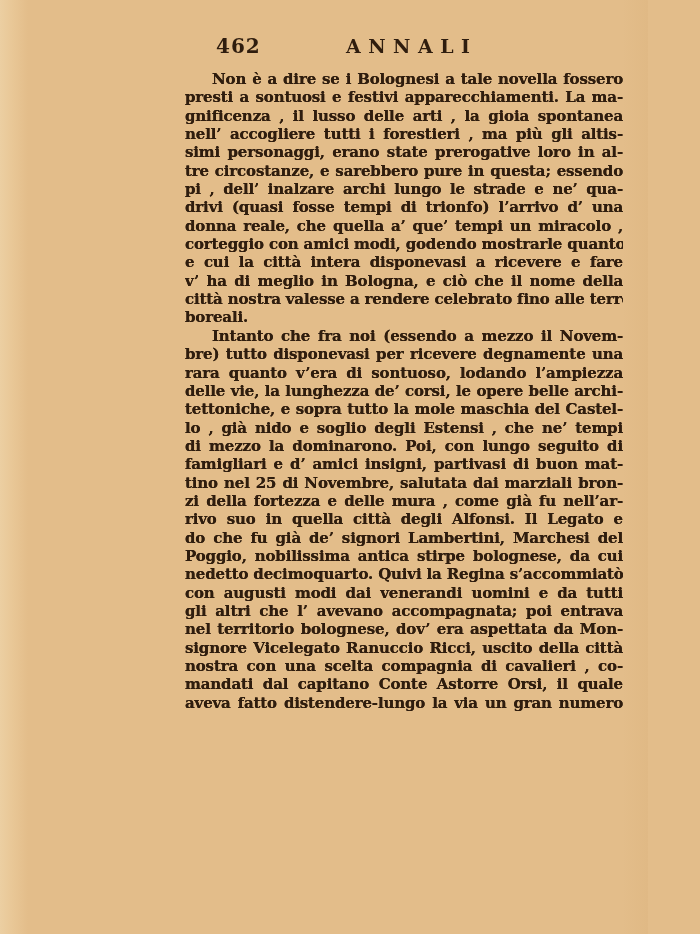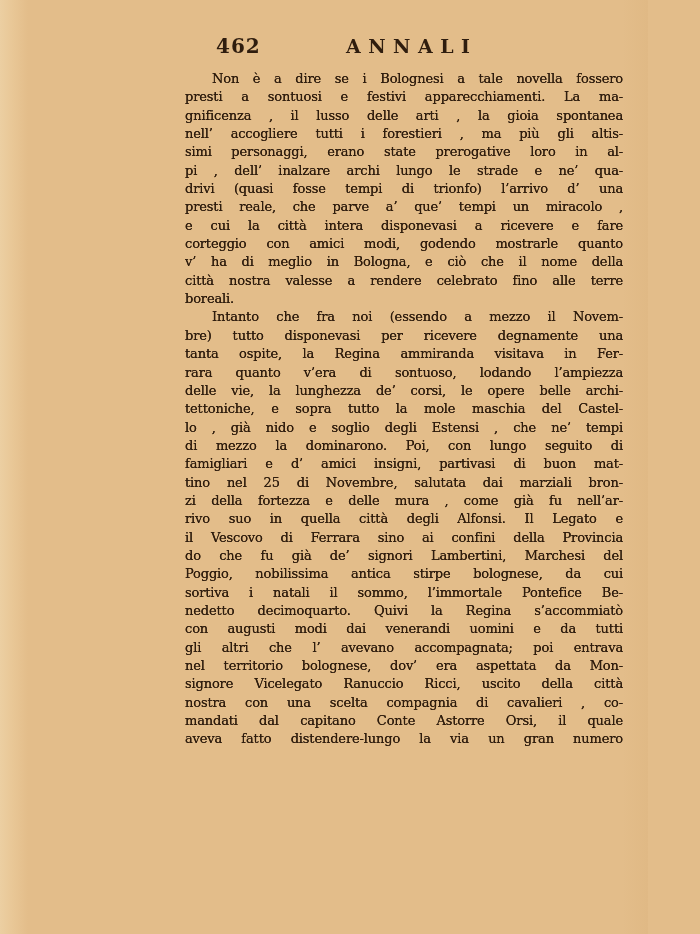--- a/index.html
+++ b/index.html
@@ -46,23 +46,23 @@
     left:8px;right:0;top:1px;
     text-align:center;
     font-size:19px;
     letter-spacing:7.5px;
     text-indent:7.5px; 
   }
   .body-text{
     margin-top:14px;
   }
   .line{
-    font-size:13px;
+    font-size:15px;
     line-height:18.35px;
-    font-weight:400;
+    font-weight:700;
     letter-spacing:-0.15px;
     text-align:justify;
     text-align-last:justify;
     white-space:nowrap;
     overflow:hidden;
     height:18.35px;
     text-shadow:0 0 0.4px var(--ink);
   }
   .line.indent{ text-indent:27px; }
   .line.flush{ text-align:left; text-align-last:left; }
@@ -78,46 +78,44 @@
       <span class="running-head">ANNALI</span>
     </div>
 
     <div class="body-text">
       <div>
         <div class="line indent">Non è a dire se i Bolognesi a tale novella fossero</div>
         <div class="line">presti a sontuosi e festivi apparecchiamenti. La ma-</div>
         <div class="line">gnificenza , il lusso delle arti , la gioia spontanea</div>
         <div class="line">nell’ accogliere tutti i forestieri , ma più gli altis-</div>
         <div class="line">simi personaggi, erano state prerogative loro in al-</div>
+        <div class="line">tre circostanze, e sarebbero pure in questa; essendo</div>
         <div class="line">pi , dell’ inalzare archi lungo le strade e ne’ qua-</div>
         <div class="line">drivi (quasi fosse tempi di trionfo) l’arrivo d’ una</div>
-        <div class="line">presti reale, che parve a’ que’ tempi un miracolo ,</div>
+        <div class="line">donna reale, che quella a’ que’ tempi un miracolo ,</div>
+        <div class="line">corteggio con amici modi, godendo mostrarle quanto</div>
         <div class="line">e cui la città intera disponevasi a ricevere e fare</div>
-        <div class="line">corteggio con amici modi, godendo mostrarle quanto</div>
         <div class="line">v’ ha di meglio in Bologna, e ciò che il nome della</div>
         <div class="line">città nostra valesse a rendere celebrato fino alle terre</div>
         <div class="line flush">boreali.</div>
       </div>
       <div>
         <div class="line indent">Intanto che fra noi (essendo a mezzo il Novem-</div>
         <div class="line">bre) tutto disponevasi per ricevere degnamente una</div>
-        <div class="line">tanta ospite, la Regina ammiranda visitava in Fer-</div>
         <div class="line">rara quanto v’era di sontuoso, lodando l’ampiezza</div>
         <div class="line">delle vie, la lunghezza de’ corsi, le opere belle archi-</div>
         <div class="line">tettoniche, e sopra tutto la mole maschia del Castel-</div>
         <div class="line">lo , già nido e soglio degli Estensi , che ne’ tempi</div>
         <div class="line">di mezzo la dominarono. Poi, con lungo seguito di</div>
         <div class="line">famigliari e d’ amici insigni, partivasi di buon mat-</div>
         <div class="line">tino nel 25 di Novembre, salutata dai marziali bron-</div>
         <div class="line">zi della fortezza e delle mura , come già fu nell’ar-</div>
         <div class="line">rivo suo in quella città degli Alfonsi. Il Legato e</div>
-        <div class="line">il Vescovo di Ferrara sino ai confini della Provincia</div>
         <div class="line">do che fu già de’ signori Lambertini, Marchesi del</div>
         <div class="line">Poggio, nobilissima antica stirpe bolognese, da cui</div>
-        <div class="line">sortiva i natali il sommo, l’immortale Pontefice Be-</div>
         <div class="line">nedetto decimoquarto. Quivi la Regina s’accommiatò</div>
         <div class="line">con augusti modi dai venerandi uomini e da tutti</div>
         <div class="line">gli altri che l’ avevano accompagnata; poi entrava</div>
         <div class="line">nel territorio bolognese, dov’ era aspettata da Mon-</div>
         <div class="line">signore Vicelegato Ranuccio Ricci, uscito della città</div>
         <div class="line">nostra con una scelta compagnia di cavalieri , co-</div>
         <div class="line">mandati dal capitano Conte Astorre Orsi, il quale</div>
         <div class="line">aveva fatto distendere-lungo la via un gran numero</div>
       </div>
     </div>

